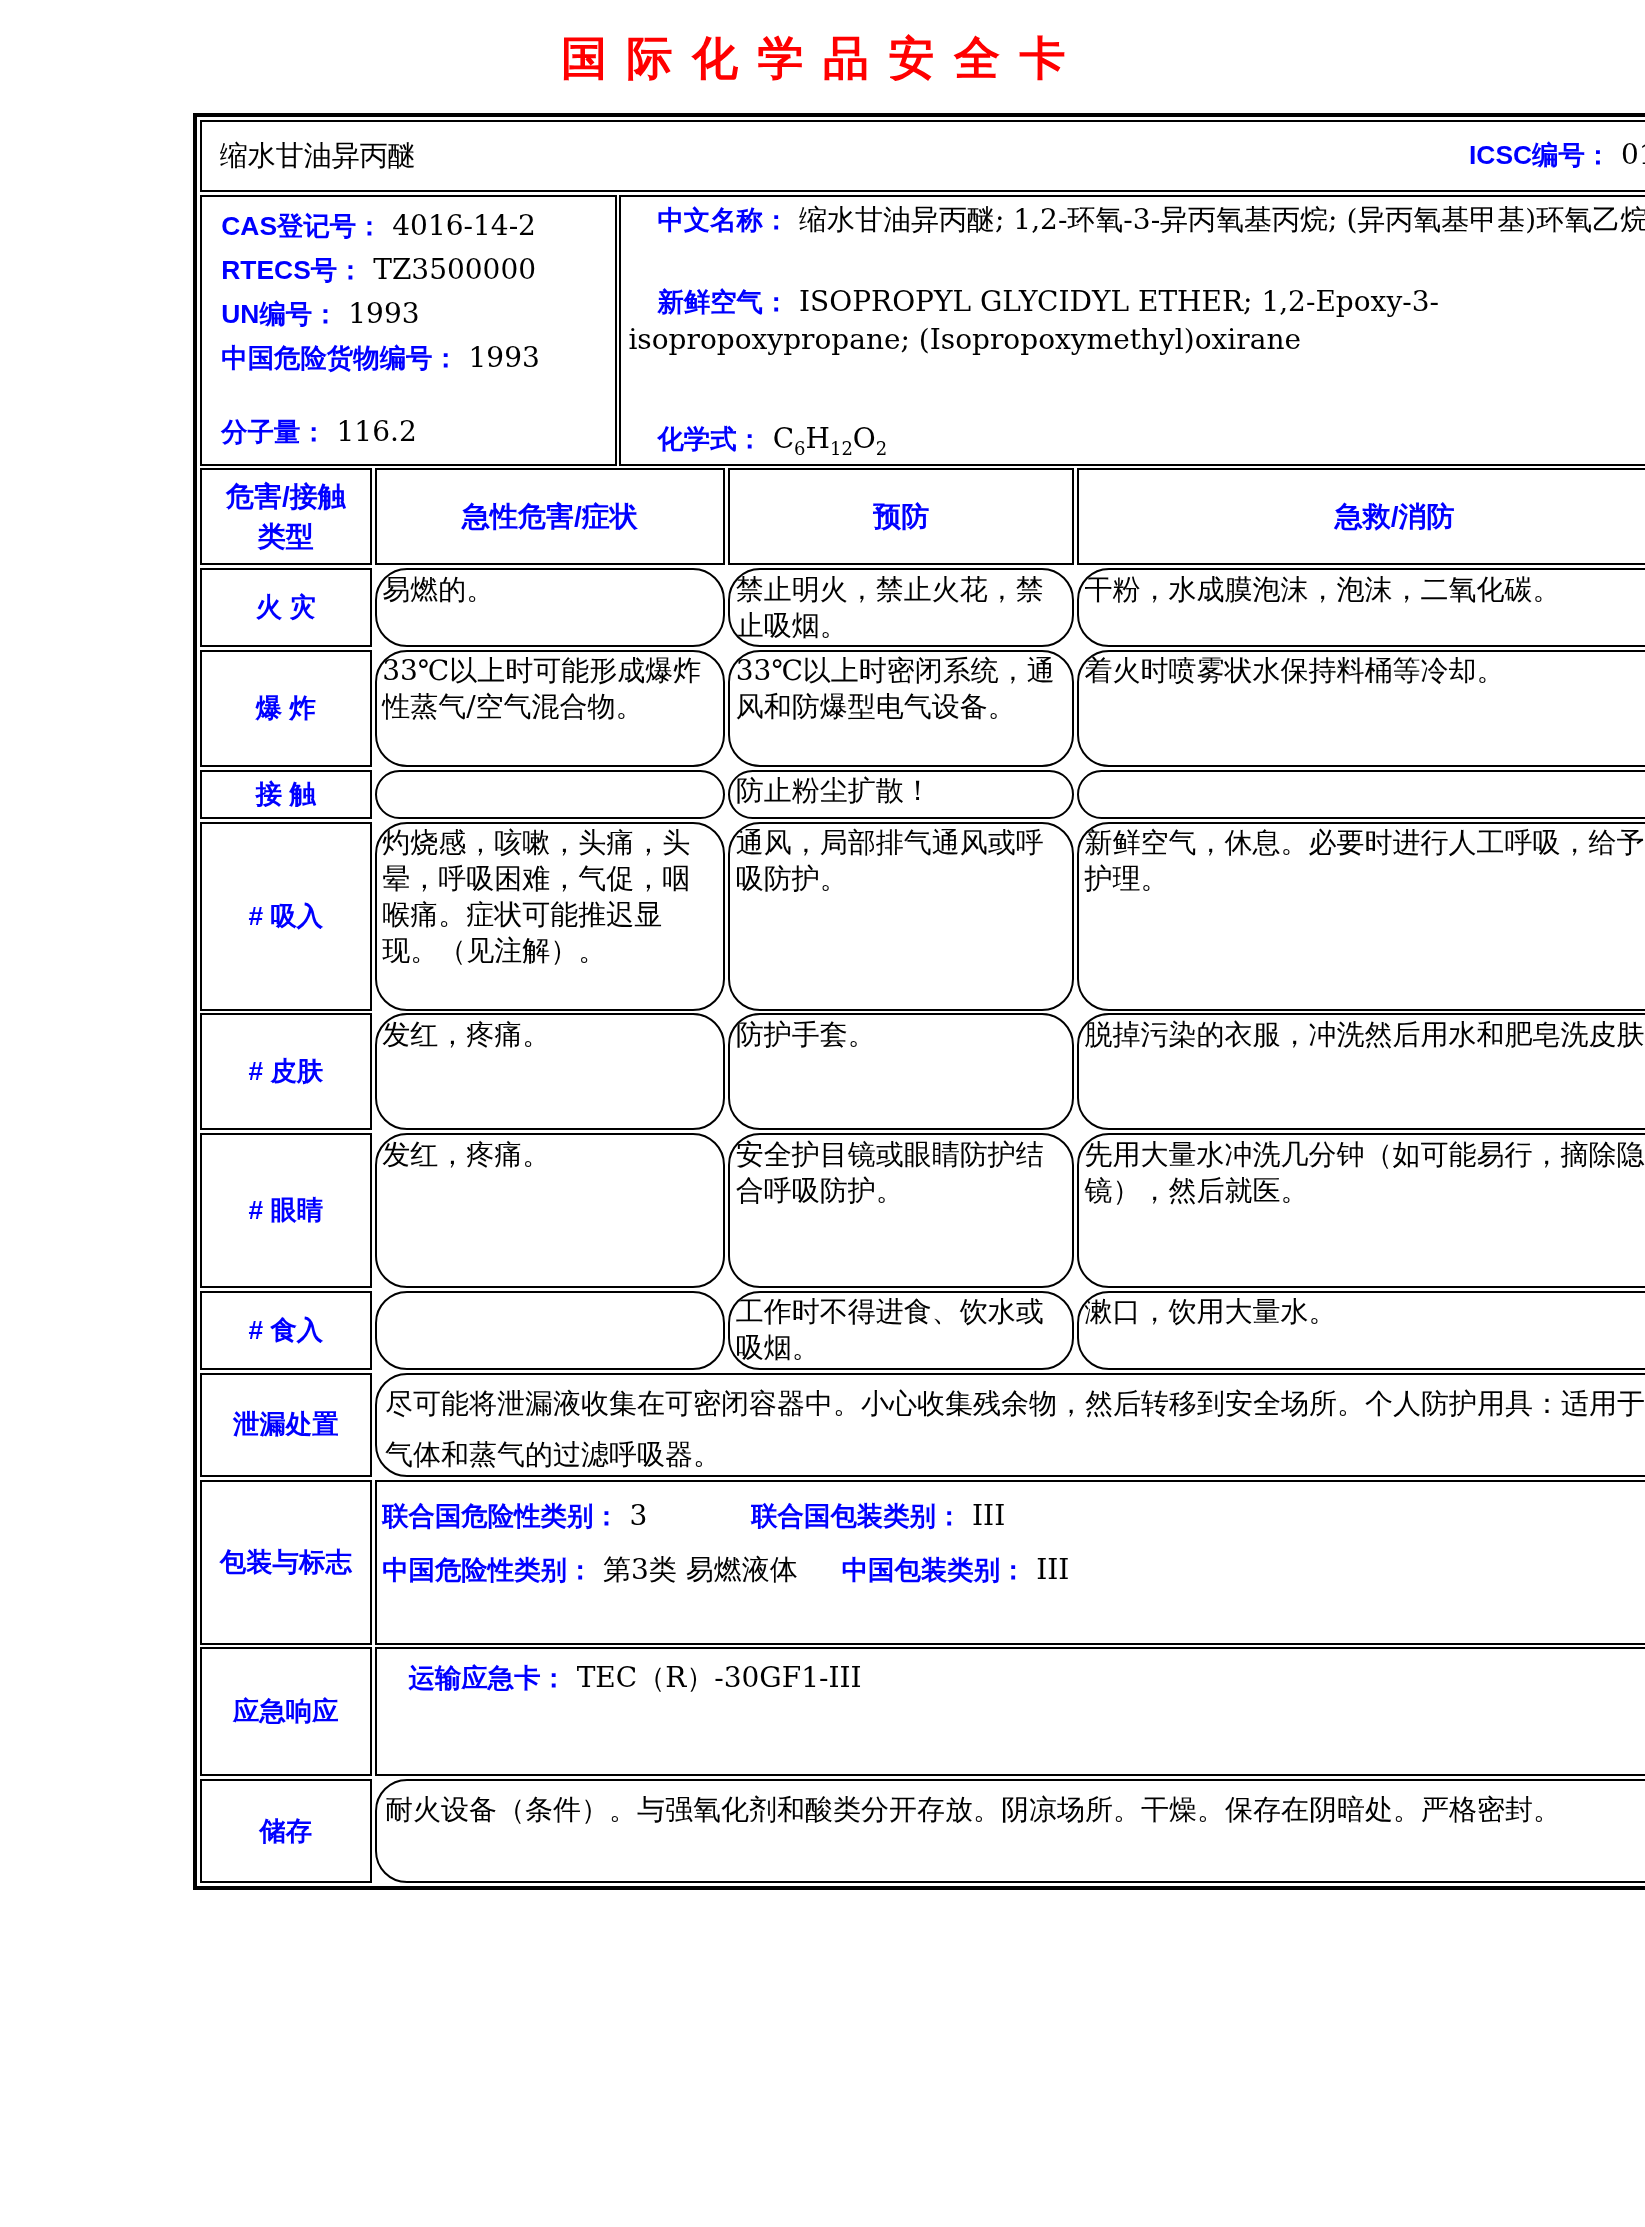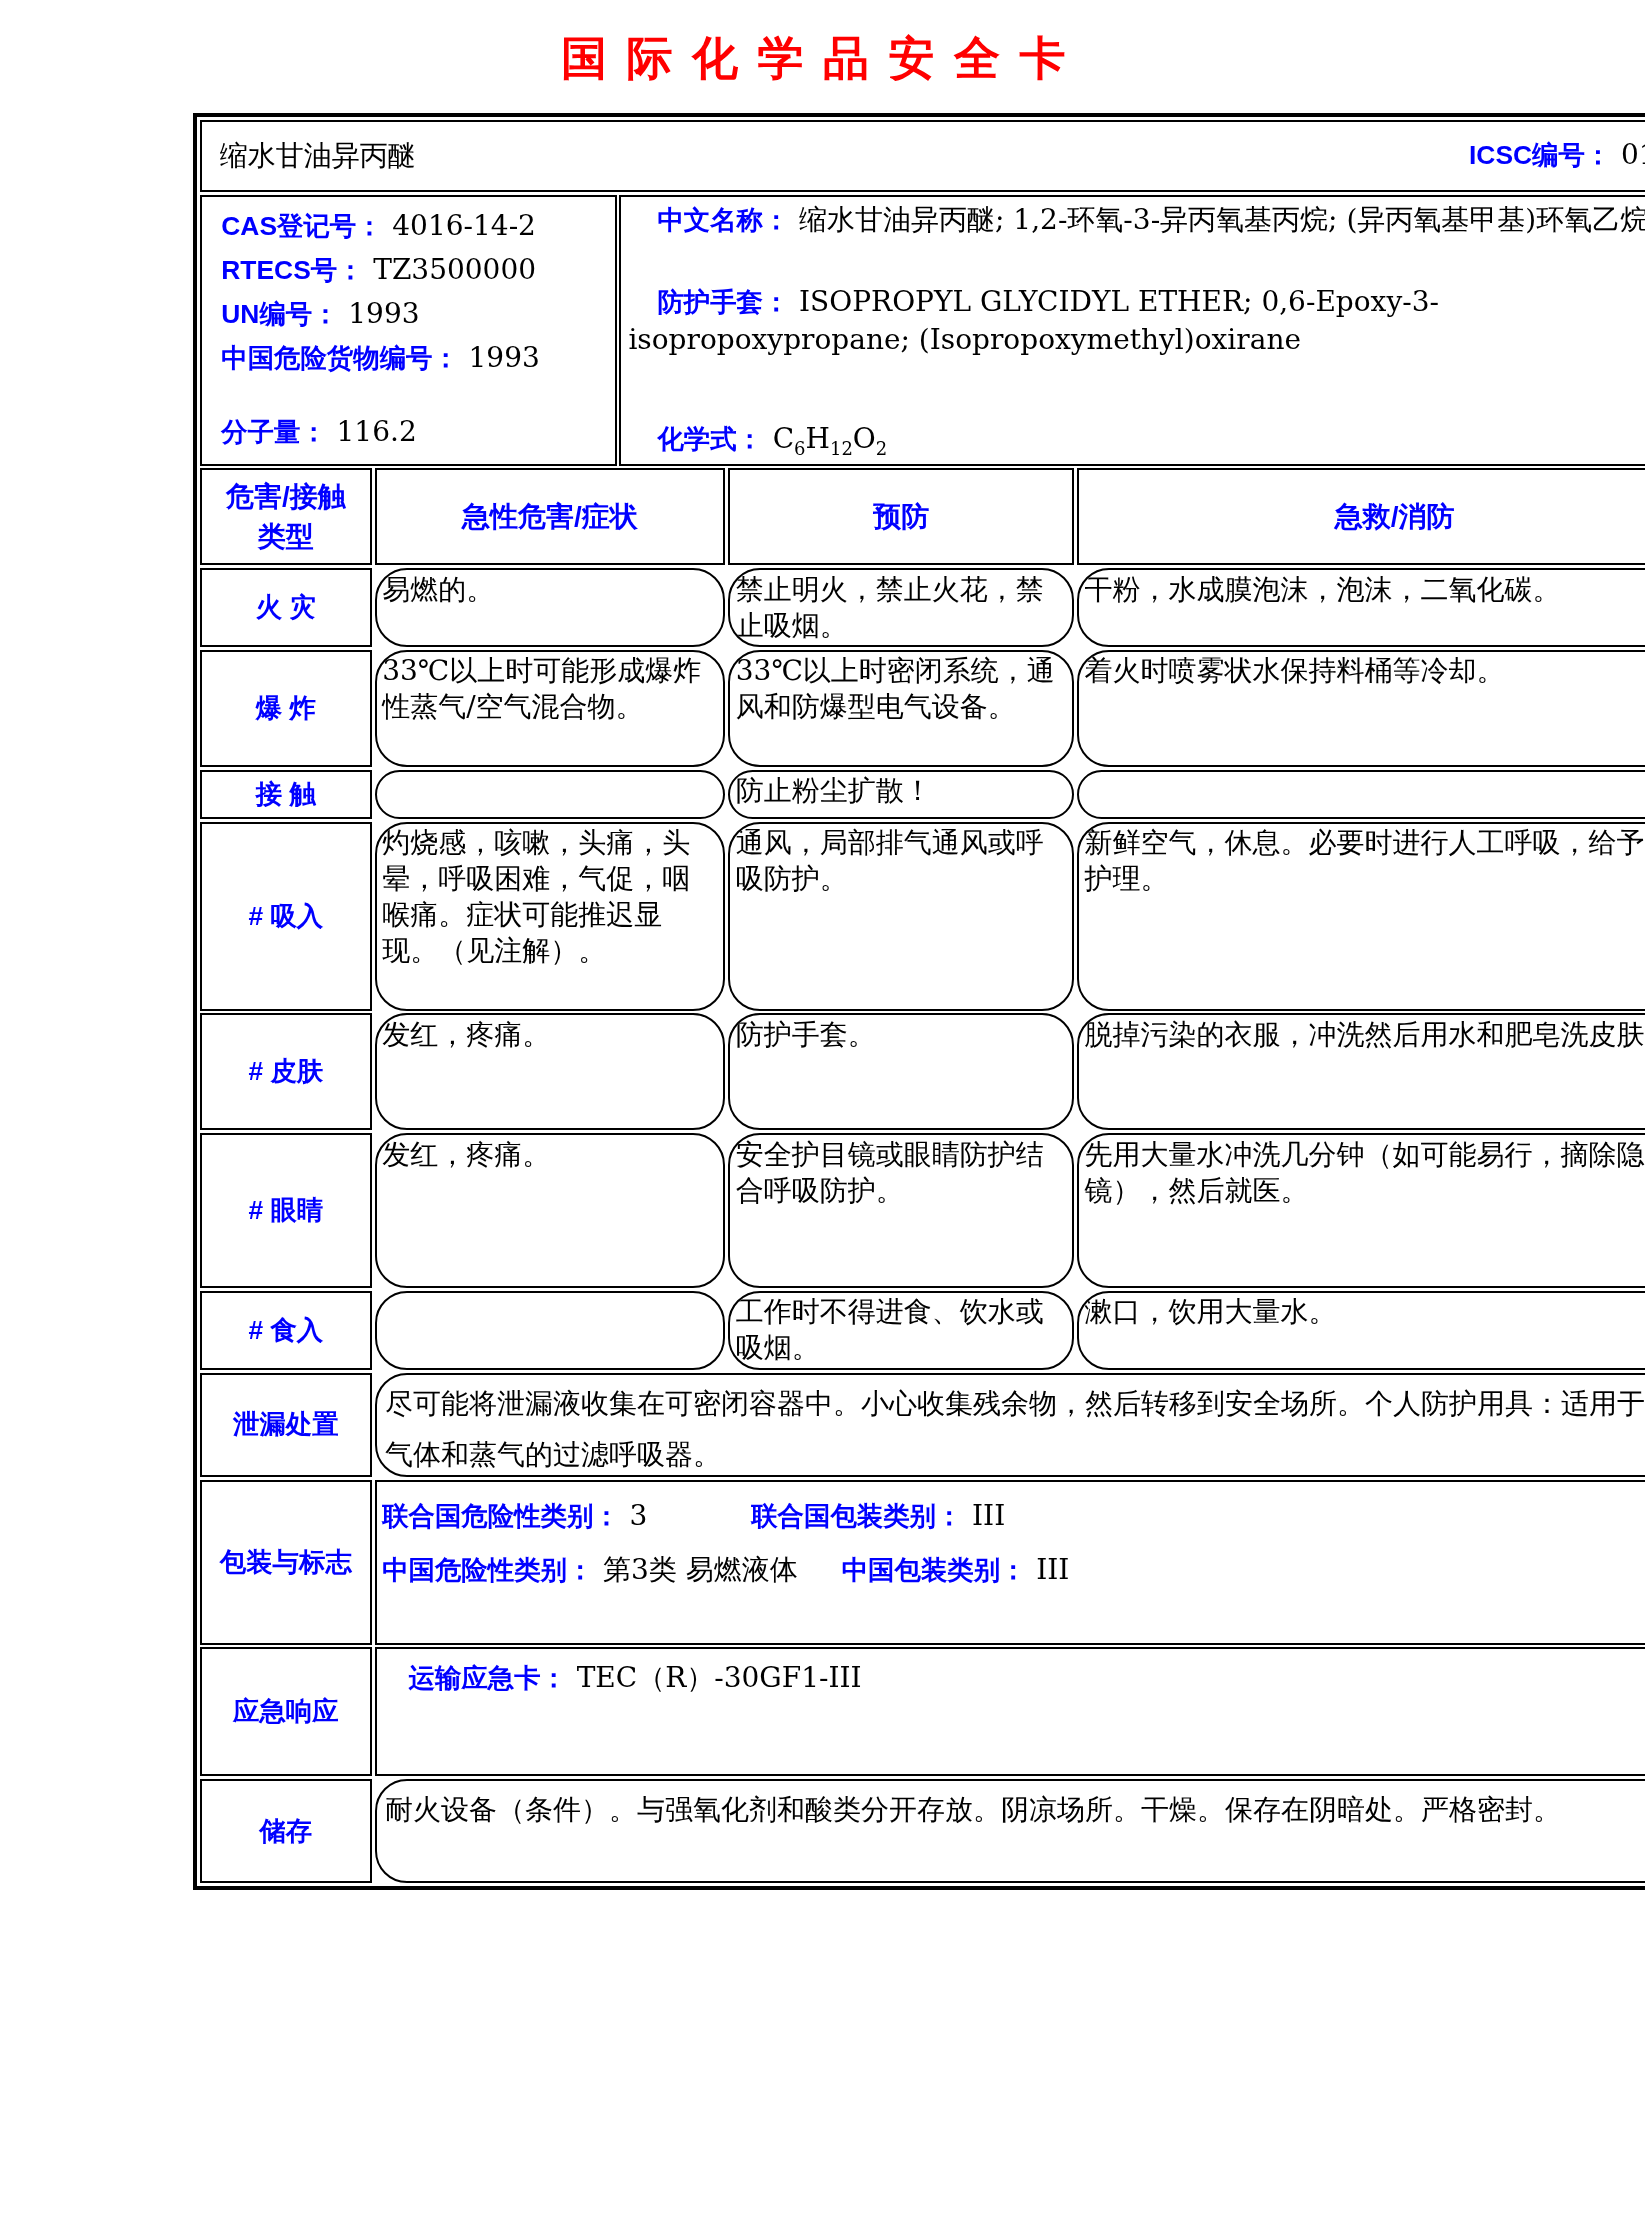--- a/index.html
+++ b/index.html
@@ -158,21 +158,21 @@
       </div>
       <div class="id-line mw">
         <span class="lbl">分子量：</span><span class="val">116.2</span>
       </div>
     </div>
     <div class="cell id-right c35">
       <p class="id-para">
         <span class="lbl">中文名称：</span><span class="val">缩水甘油异丙醚; 1,2-环氧-3-异丙氧基丙烷; (异丙氧基甲基)环氧乙烷</span>
       </p>
       <p class="id-para en">
-        <span class="lbl">防护手套：</span><span class="val">ISOPROPYL GLYCIDYL ETHER; 0,6-Epoxy-3-isopropoxypropane; (Isopropoxymethyl)oxirane</span>
+        <span class="lbl">新鲜空气：</span><span class="val">ISOPROPYL GLYCIDYL ETHER; 1,2-Epoxy-3-isopropoxypropane; (Isopropoxymethyl)oxirane</span>
       </p>
       <div class="formula-line">
         <span class="lbl">化学式：</span><span class="val formula"><span>C</span><sub>6</sub><span>H</span><sub>12</sub><span>O</span><sub>2</sub></span>
       </div>
     </div>
 
     <div class="cell hdr c1">危害/接触类型</div>
     <div class="cell hdr c23">急性危害/症状</div>
     <div class="cell hdr c4">预防</div>
     <div class="cell hdr c5">急救/消防</div>

